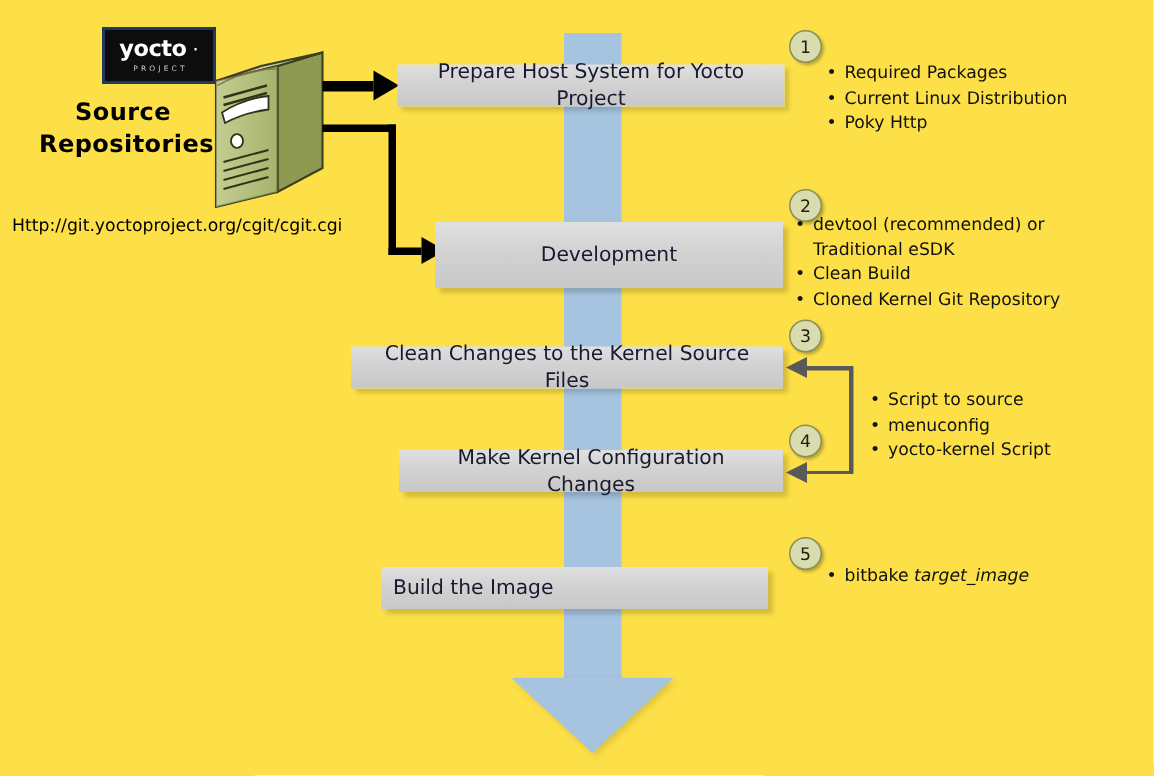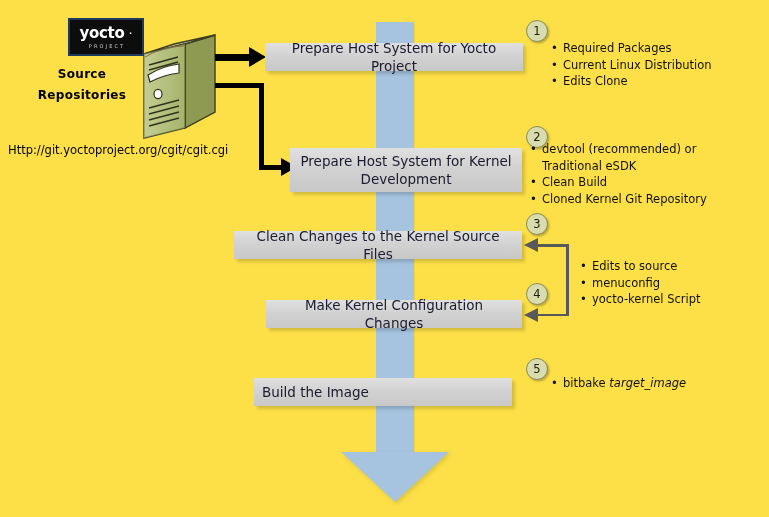--- a/index.html
+++ b/index.html
@@ -65,21 +65,21 @@
   }
 
   
   .server {
     position: absolute;
   }
 
   
   .src-label {
     position: absolute;
-    font-size: 12px;
+    font-size: 16px;
     font-weight: bold;
     color: #000000;
     line-height: 21px;
     text-align: center;
     letter-spacing: 0.3px;
   }
   .url-label {
     position: absolute;
     font-size: 11.5px;
     color: #000000;
@@ -240,25 +240,24 @@
 
   <div class="pbox" style="left:265px; top:43px; width:258px; height:28px;">
     <span>Prepare Host System for Yocto Project</span>
   </div>
   <div class="badge" style="left:526px; top:20px;">
     <span>1</span>
   </div>
   <div class="blist" style="left:551px; top:40px;">
     <div class="bi">Required Packages</div>
     <div class="bi">Current Linux Distribution</div>
-    <div class="bi">Edits Clone</div>
+    <div class="bi">Poky Http</div>
   </div>
 
   <div class="pbox" style="left:290px; top:148px; width:232px; height:44px; flex-direction:column; justify-content:center;">
-    <span>Prepare Host System for Kernel</span>
     <span>Development</span>
   </div>
   <div class="badge" style="left:526px; top:126px;">
     <span>2</span>
   </div>
   <div class="blist" style="left:530px; top:141px;">
     <div class="bi">devtool (recommended) or</div>
     <div class="cont">Traditional eSDK</div>
     <div class="bi">Clean Build</div>
     <div class="bi">Cloned Kernel Git Repository</div>
@@ -284,21 +283,21 @@
   <div class="gry-arrow" style="left:524px; top:238px;
               border-top:7.5px solid transparent;
               border-bottom:7.5px solid transparent;
               border-right:14px solid #595959;"></div>
   <div class="gry-arrow" style="left:524px; top:307.5px;
               border-top:7.5px solid transparent;
               border-bottom:7.5px solid transparent;
               border-right:14px solid #595959;"></div>
 
   <div class="blist" style="left:580px; top:258px;">
-    <div class="bi">Edits to source</div>
+    <div class="bi">Script to source</div>
     <div class="bi">menuconfig</div>
     <div class="bi">yocto-kernel Script</div>
   </div>
 
   <div class="pbox" style="left:254px; top:378px; width:258px; height:28px;">
     <span>Build the Image</span>
   </div>
   <div class="badge" style="left:526px; top:358px;">
     <span>5</span>
   </div>

